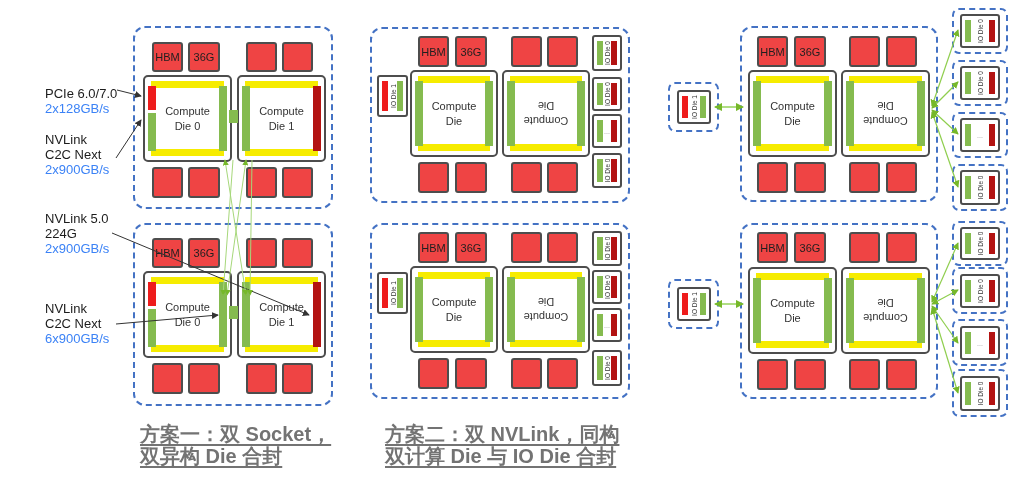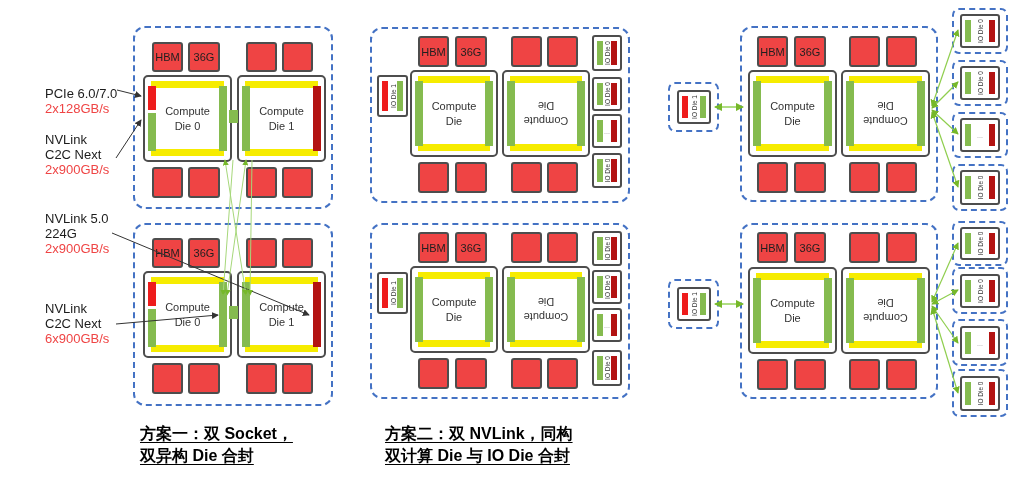--- a/index.html
+++ b/index.html
@@ -34,23 +34,23 @@
   .io .bl{left:3px}.io .br{right:3px}
   .io .vlbl{position:absolute;inset:0;display:flex;align-items:center;justify-content:center;
       font-size:6.5px;color:#333;white-space:nowrap;transform:rotate(-90deg)}
   .io .dots{position:absolute;inset:0;display:flex;align-items:center;justify-content:center;
       font-size:7px;color:#999}
 
   .bridge{position:absolute;background:var(--grn)}
 
   .lg{position:absolute;left:45px;font-size:13px;line-height:15px;color:#1c1c1c}
   .lgn{white-space:pre-line}
-  .lgb{color:#ef4444}
-
-  .cap{position:absolute;font-weight:bold;font-size:16px;line-height:22px;color:#000000}
+  .lgb{color:#3b82f6}
+
+  .cap{position:absolute;font-weight:bold;font-size:20px;line-height:22px;color:#737373}
   .cap div{text-decoration:underline;text-underline-offset:3px}
 
   svg.overlay{position:absolute;left:0;top:0;pointer-events:none}
 </style>
 </head>
 <body>
 
 <div id="canvas">
 
   <div class="lg" style="top:86px">

